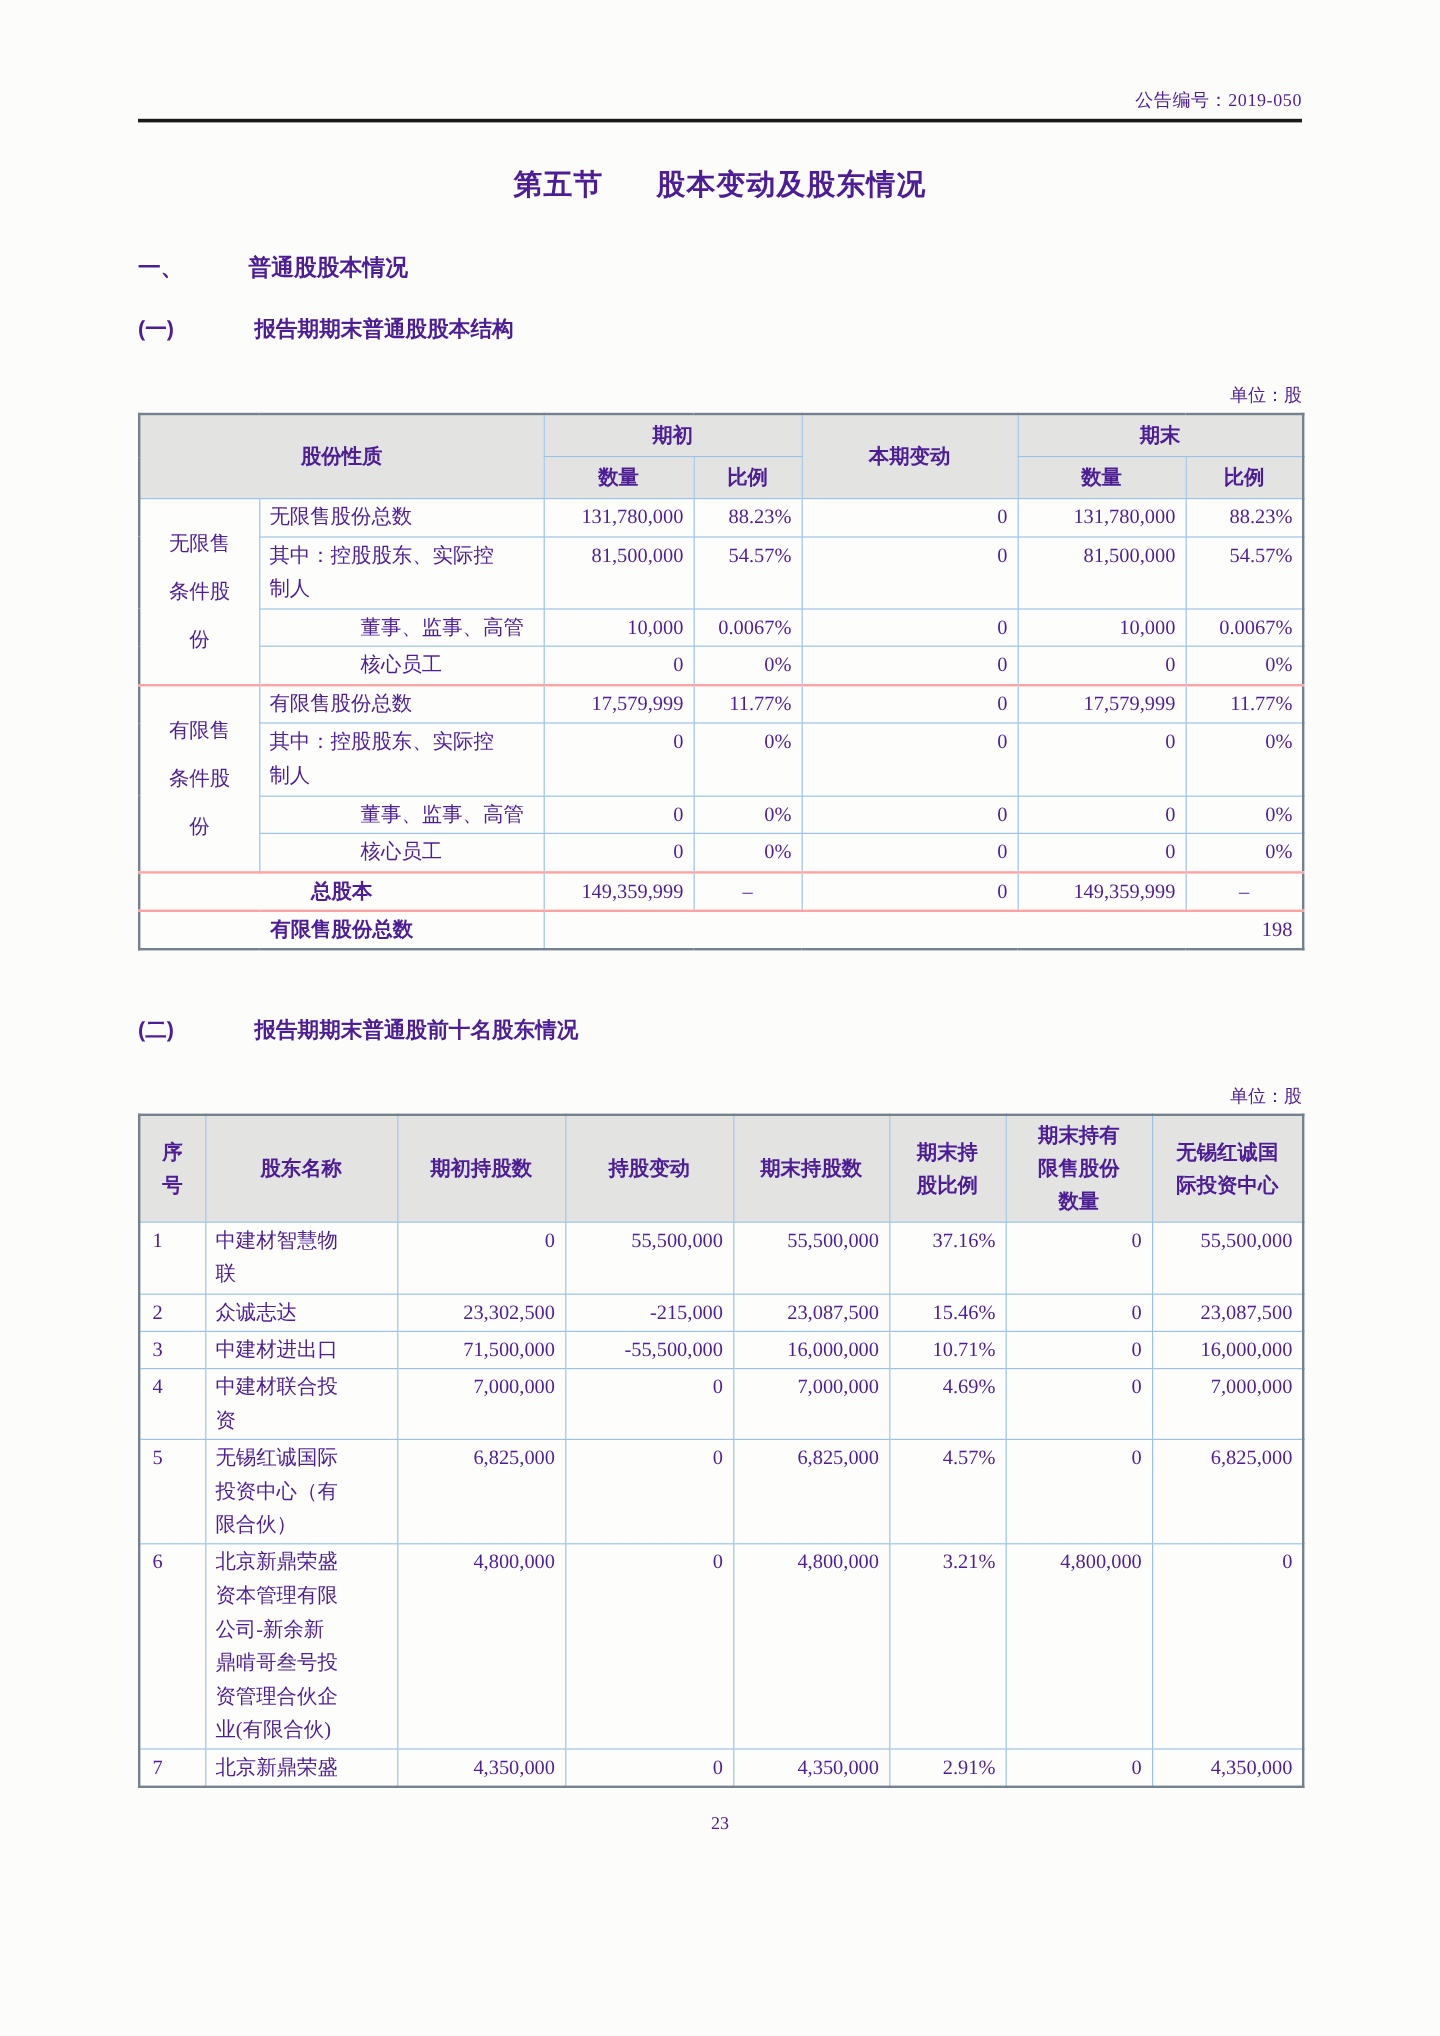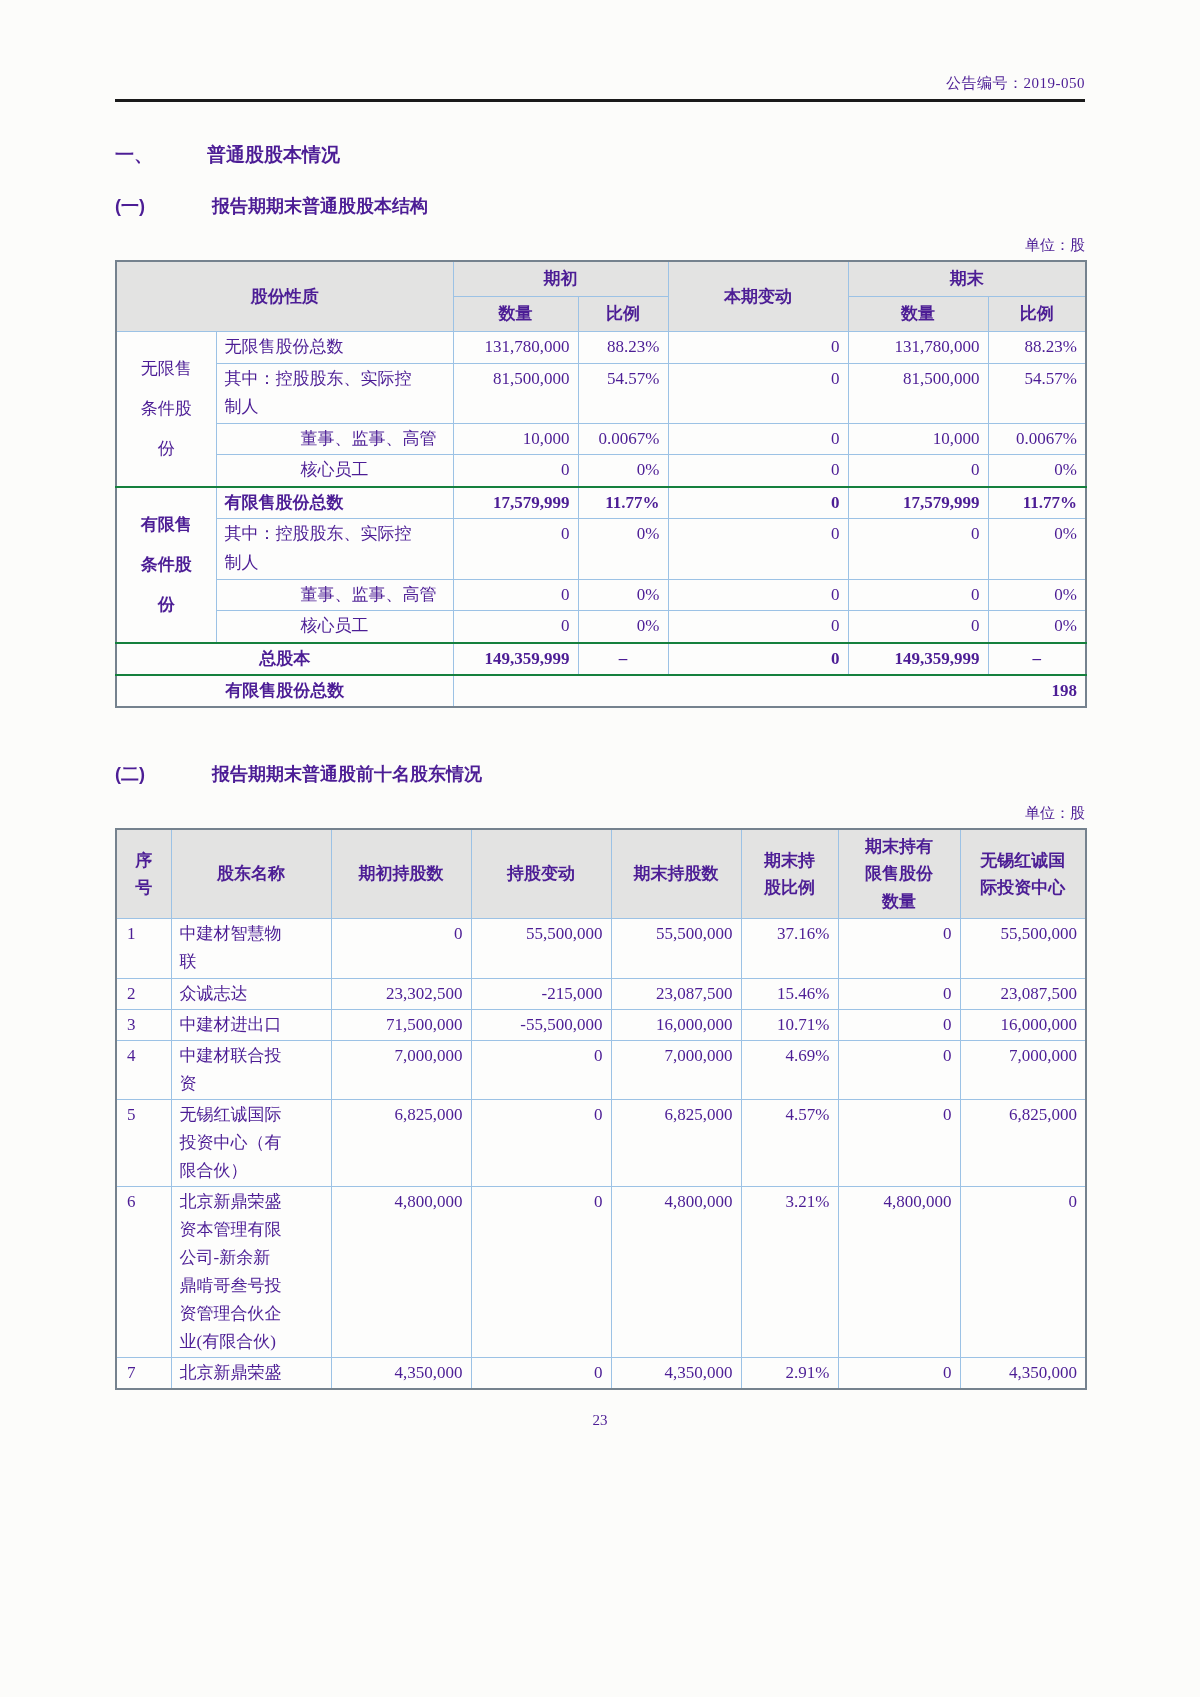--- a/index.html
+++ b/index.html
@@ -15,56 +15,57 @@
   .title{margin-top:36px;text-align:center;font-size:24px;font-weight:bold;
     font-family:"Liberation Sans","DejaVu Sans",sans-serif;letter-spacing:1px;}
   .title .gap{display:inline-block;width:44px;}
   .sec{margin-top:40px;display:flex;font-size:19px;font-weight:bold;
     font-family:"Liberation Sans","DejaVu Sans",sans-serif;}
   .sec .num{width:92px;flex:0 0 auto;}
   .sub{margin-top:26px;display:flex;font-size:18px;font-weight:bold;
     font-family:"Liberation Sans","DejaVu Sans",sans-serif;}
   .sub .num{width:97px;flex:0 0 auto;}
   .sub2{margin-top:54px;}
-  .unit{margin-top:18px;margin-bottom:5px;text-align:right;font-size:15px;}
+  .unit{margin-top:34px;margin-bottom:5px;text-align:right;font-size:15px;}
 
   table{width:970px;border-collapse:collapse;table-layout:fixed;
     font-size:17px;border:2px solid #75828e;background:#fdfdfc;}
   th,td{border:1px solid #9cc2e5;line-height:1.65;padding:1px 8px;
     vertical-align:top;overflow:hidden;}
   thead th{background:#e3e3e2;font-weight:bold;text-align:center;
     vertical-align:middle;padding:3px 2px;}
   td.grp{vertical-align:middle;text-align:center;padding:17px;}
   td.grp span{display:inline-block;width:3em;line-height:2.35;text-align:center;}
   td.lbl{text-align:left;}
   td.lbl span{display:inline-block;width:11.6em;}
   td.lbl-r{text-align:right;padding-right:16px;}
   td.lbl-c{text-align:center;}
   td.num{text-align:right;}
   td.ctr{text-align:center;}
   .bold{font-weight:bold;}
-  tr.sep td{border-top:2px solid #15803d;font-weight:bold;}
+  tr.sep td{border-top:2px solid #fca5a5;}
   .t2 thead th{line-height:1.62;}
   .t2 thead th .w1{display:inline-block;width:1.3em;}
   .t2 thead th .w3{display:inline-block;width:3.1em;}
   .t2 thead th .w4{display:inline-block;width:4.1em;}
   .t2 thead th .w5{display:inline-block;width:5.1em;}
   td.no{text-align:left;padding-left:10px;}
   td.name{text-align:left;}
   td.name span{display:inline-block;width:6.25em;}
   .pageno{margin-top:22px;text-align:center;font-size:15px;}
 </style>
 </head>
 <body>
 
 <div class="page">
 
   <div class="doc-number">公告编号：2019-050</div>
   <div class="rule"></div>
 
+  <div class="title"><span>第五节</span><span class="gap"></span><span>股本变动及股东情况</span></div>
 
   <div class="sec">
     <span class="num">一、</span>
     <span>普通股股本情况</span>
   </div>
 
   <div class="sub">
     <span class="num">(一)</span>
     <span>报告期期末普通股股本结构</span>
   </div>

